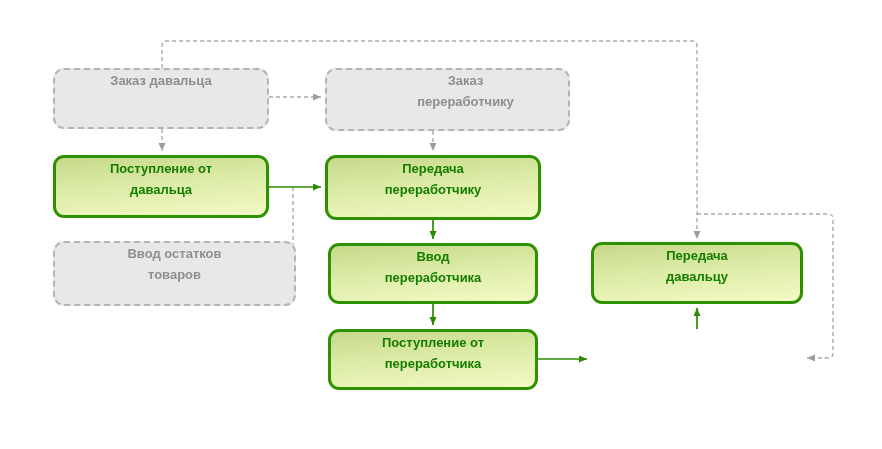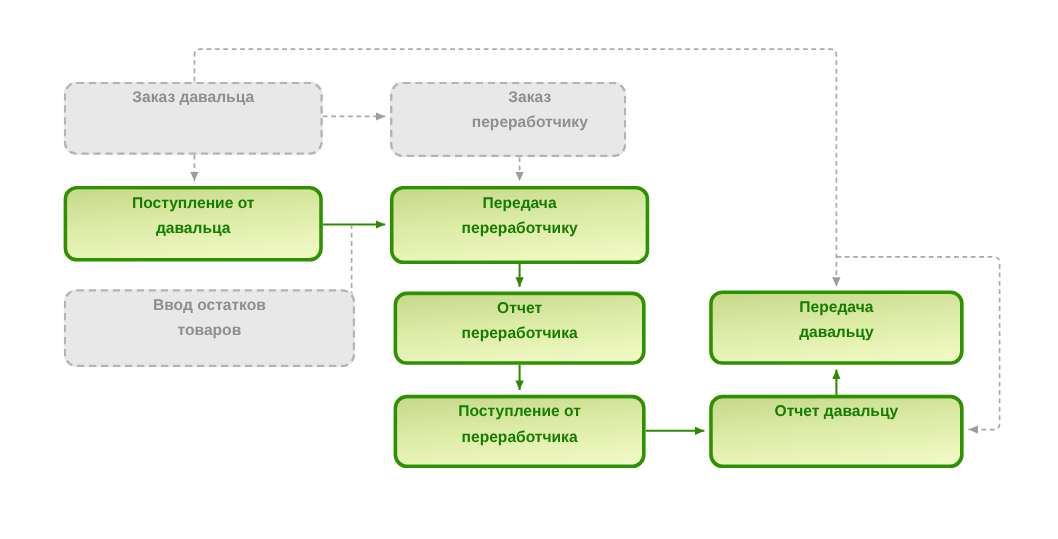--- a/index.html
+++ b/index.html
@@ -85,52 +85,49 @@
     <path class="solid-line" d="M433,220 L433,239" marker-end="url(#arr-green)"></path>
     <path class="solid-line" d="M433,304 L433,325" marker-end="url(#arr-green)"></path>
     <path class="solid-line" d="M538,359 L587,359" marker-end="url(#arr-green)"></path>
     <path class="solid-line" d="M697,329 L697,308" marker-end="url(#arr-green)"></path>
   </svg>
 
   <div class="node gray" style="left:53px; top:68px; width:216px; height:61px;">
     <span>Заказ давальца</span>
   </div>
 
-  <div class="node gray" style="left:325px; top:68px; width:197px; height:63px;padding-left:36px;">
+  <div class="node gray" style="left:325px; top:68px; width:245px; height:63px;padding-left:36px;">
     <span>Заказ
 переработчику</span>
   </div>
 
   <div class="node green" style="left:53px; top:155px; width:216px; height:63px;">
     <span>Поступление от
 давальца</span>
   </div>
 
   <div class="node green" style="left:325px; top:155px; width:216px; height:65px;">
     <span>Передача
 переработчику</span>
   </div>
 
   <div class="node gray" style="left:53px; top:241px; width:243px; height:65px;">
     <span>Ввод остатков
 товаров</span>
   </div>
 
   <div class="node green" style="left:328px; top:243px; width:210px; height:61px;">
-    <span>Отчет
+    <span>Ввод
 переработчика</span>
   </div>
 
   <div class="node green" style="left:328px; top:329px; width:210px; height:61px;">
     <span>Поступление от
 переработчика</span>
   </div>
 
   <div class="node green" style="left:591px; top:242px; width:212px; height:62px;">
     <span>Передача
 давальцу</span>
   </div>
 
-  <div class="node green" style="left:591px; top:329px; width:212px; height:61px;">
-    <span>Отчет давальцу</span>
-  </div>
 
 </div>
 
 </body></html>

